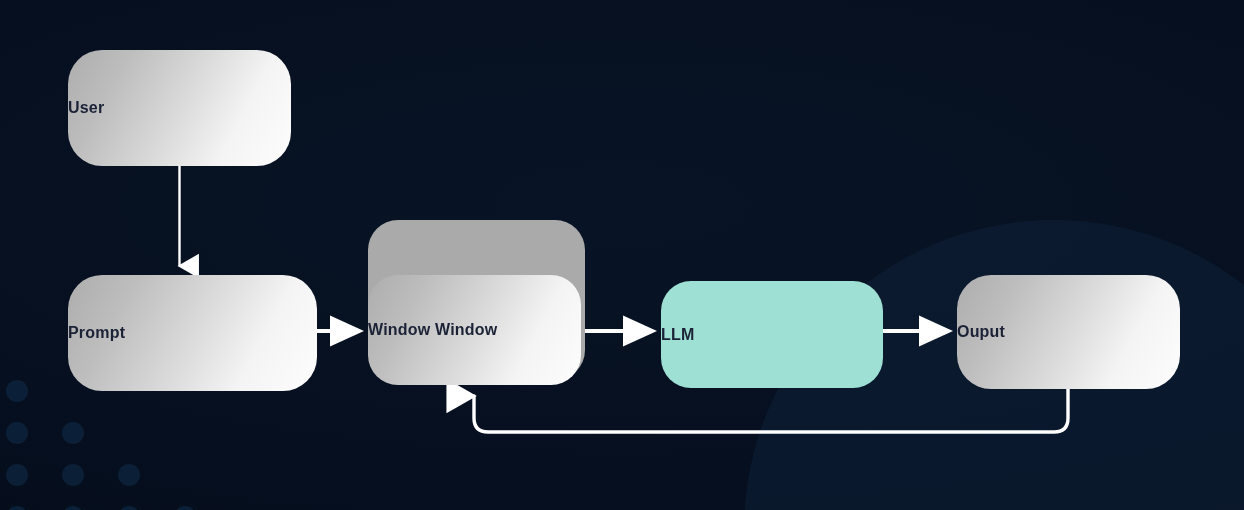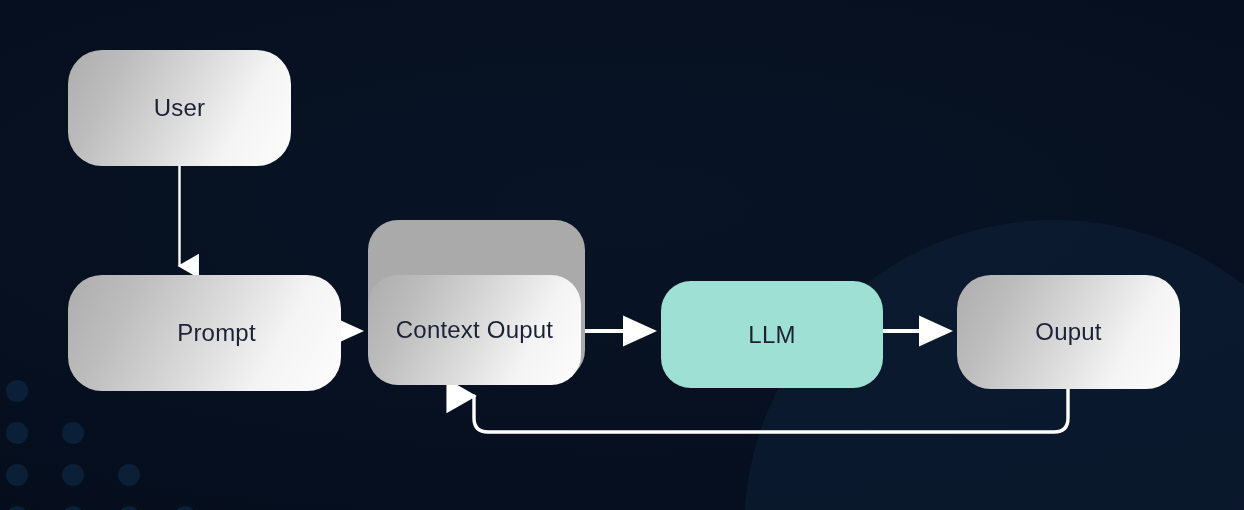--- a/index.html
+++ b/index.html
@@ -47,40 +47,40 @@
     background: #11304c;
     opacity: .55;
   }
 
   
   .node {
     position: absolute;
     border-radius: 34px;
     display: flex;
     align-items: center;
-    justify-content: center;
     color: #1b2236;
-    font-size: 24px;
+    font-size: 16px;
     letter-spacing: .2px;
     white-space: nowrap;
+    font-weight: bold;
   }
   .node-grey {
     background: linear-gradient(118deg, #adadad 0%, #bdbdbd 22%, #dcdcdc 52%, #f4f4f4 74%, #fdfdfd 100%);
   }
   .node-teal {
     background: #9ee0d4;
   }
   .node-back {
     position: absolute;
     border-radius: 30px;
     background: #aaaaaa;
   }
 
   #node-user          { left: 68px;  top: 50px;  width: 223px; height: 116px; }
-  #node-prompt        { left: 68px;  top: 275px; width: 249px; height: 116px; padding-left: 24px; }
+  #node-prompt        { left: 68px;  top: 275px; width: 249px; height: 116px; }
   #ctx-back           { left: 368px; top: 220px; width: 217px; height: 160px; }
   #node-context       { left: 368px; top: 275px; width: 213px; height: 110px; border-radius: 30px; }
   #node-llm           { left: 661px; top: 281px; width: 222px; height: 107px; border-radius: 30px; }
   #node-output        { left: 957px; top: 275px; width: 223px; height: 114px; }
 
   
   #wires {
     position: absolute;
     inset: 0;
     pointer-events: none;
@@ -135,21 +135,21 @@
 
   <div id="node-user" class="node node-grey">
     <span>User</span>
   </div>
 
   <div id="node-prompt" class="node node-grey">
     <span>Prompt</span>
   </div>
 
   <div id="node-context" class="node node-grey">
-    <span>Context Ouput</span>
+    <span>Window Window</span>
   </div>
 
   <div id="node-llm" class="node node-teal">
     <span>LLM</span>
   </div>
 
   <div id="node-output" class="node node-grey">
     <span>Ouput</span>
   </div>
 

